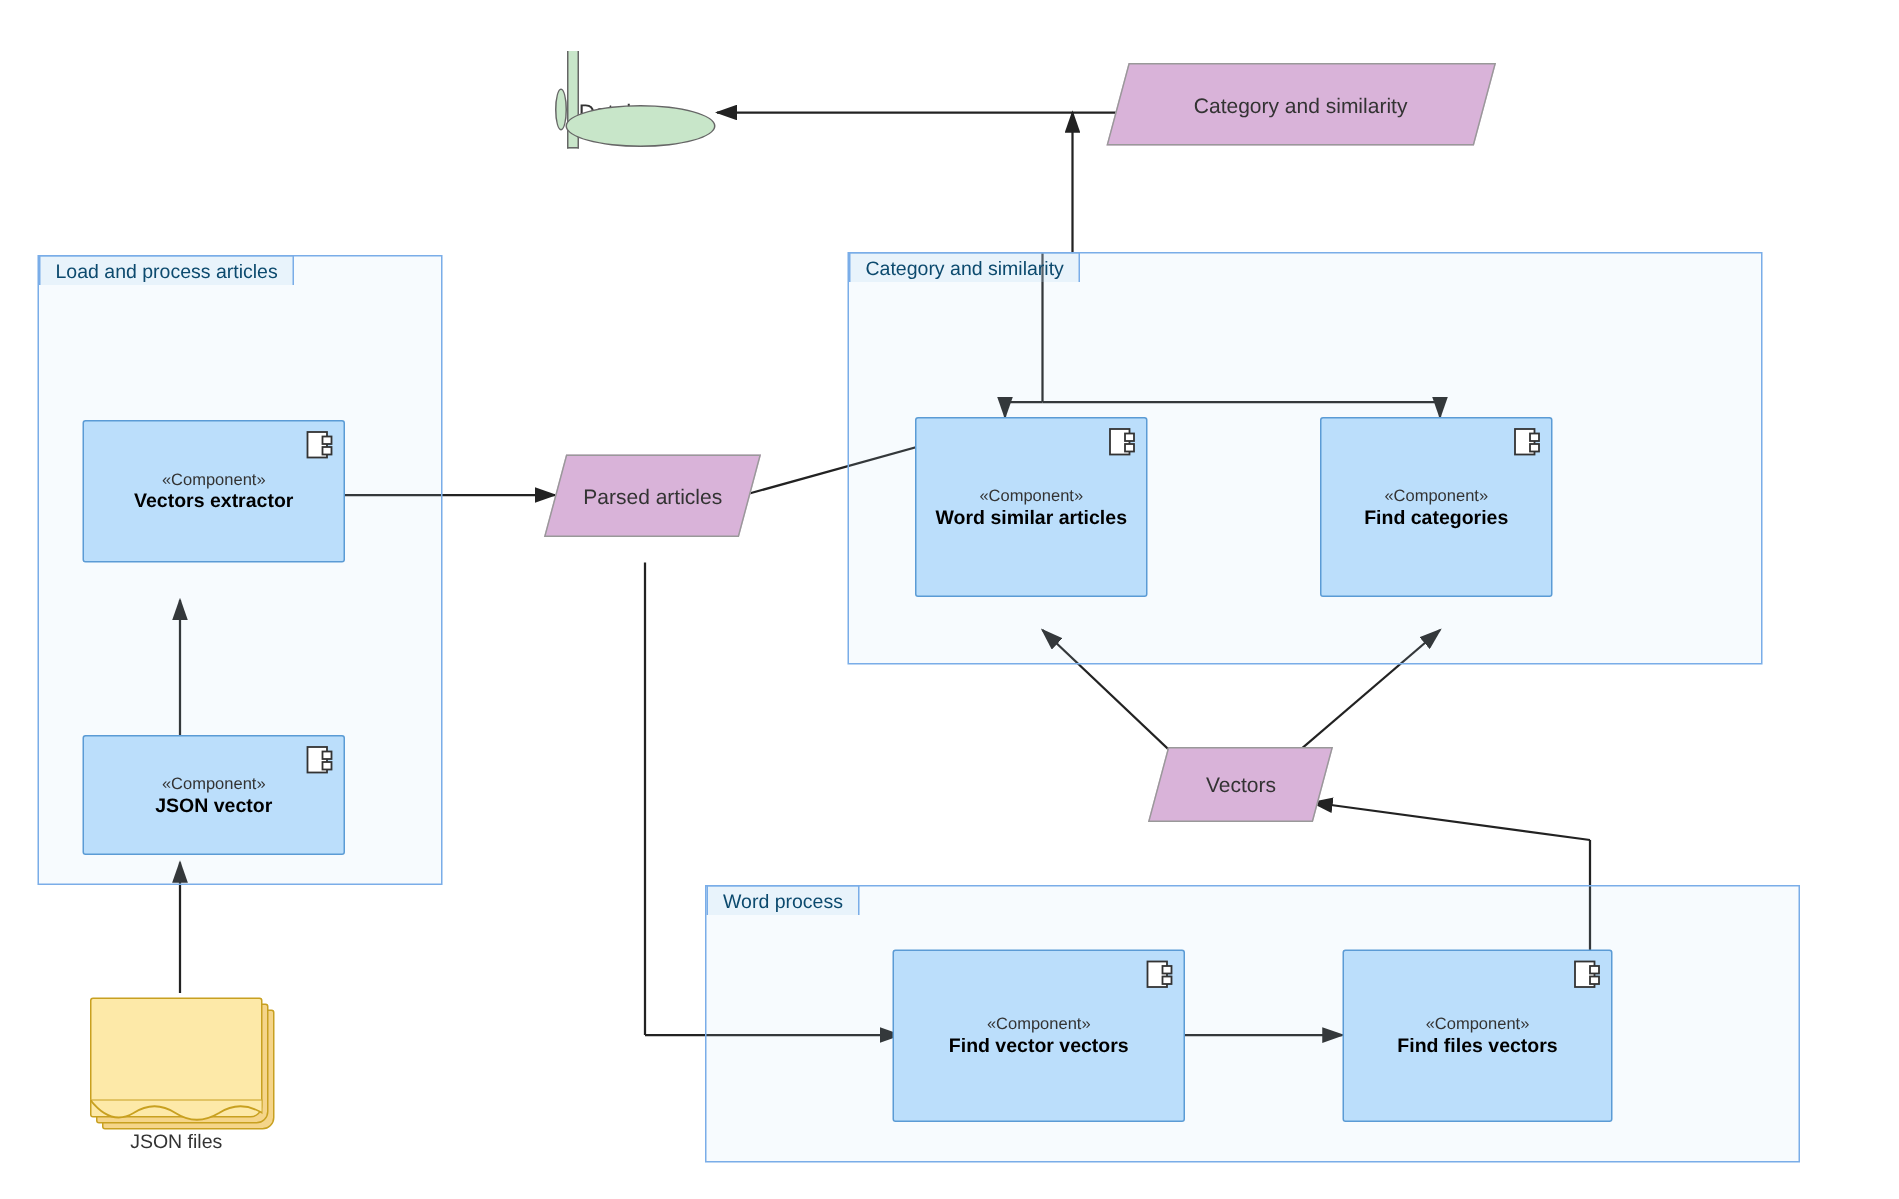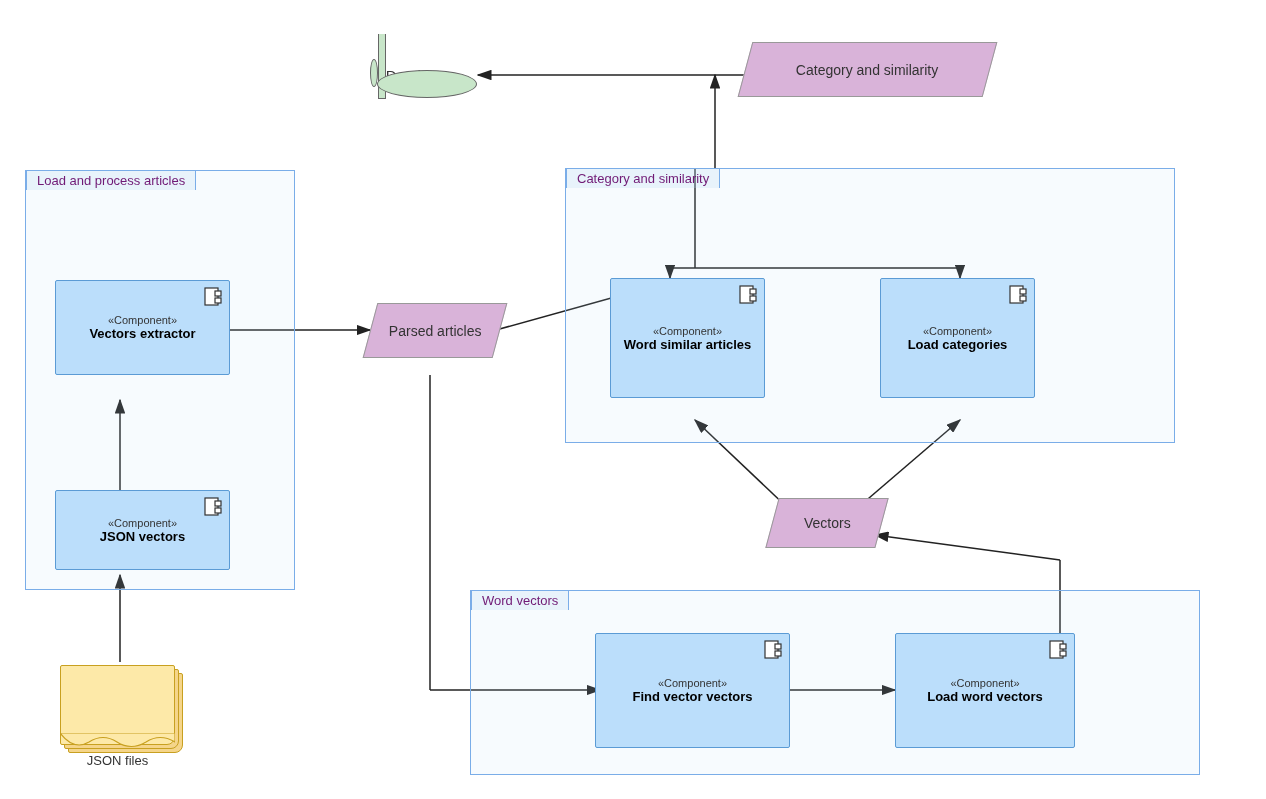--- a/index.html
+++ b/index.html
@@ -121,21 +121,21 @@
     }
     .package-tab {
       position: absolute;
       top: -1px;
       left: 0px;
       background: rgba(186, 218, 245, 0.25);
       border: 1.5px solid #7aade8;
       border-bottom: none;
       padding: 2px 10px;
       font-size: 13px;
-      color: #701a75;
+      color: #0c4a6e;
       text-align: center;
     }
 
     
     .json-files {
       position: absolute;
     }
 
     
     .arrows-svg {
@@ -211,41 +211,41 @@
 
   <div class="package-frame" style="left:25px; top:170px; width:270px; height:420px;">
     <div class="package-tab">Load and process articles</div>
   </div>
 
   <div class="package-frame" style="left:565px; top:168px; width:610px; height:275px;">
     <div class="package-tab">Category and similarity</div>
   </div>
 
   <div class="package-frame" style="left:470px; top:590px; width:730px; height:185px;">
-    <div class="package-tab">Word vectors</div>
+    <div class="package-tab">Word process</div>
   </div>
 
   <div class="component-box" style="left:55px; top:280px; width:175px; height:95px;">
     <svg class="component-icon" viewBox="0 0 20 22">
       <rect x="2" y="1" width="13" height="17" fill="white" stroke="#333" stroke-width="1.2"></rect>
       <rect x="12" y="4" width="6" height="5" fill="white" stroke="#333" stroke-width="1.2"></rect>
       <rect x="12" y="11" width="6" height="5" fill="white" stroke="#333" stroke-width="1.2"></rect>
     </svg>
     <div class="component-stereotype">«Component»</div>
     <div class="component-name">Vectors extractor</div>
   </div>
 
   <div class="component-box" style="left:55px; top:490px; width:175px; height:80px;">
     <svg class="component-icon" viewBox="0 0 20 22">
       <rect x="2" y="1" width="13" height="17" fill="white" stroke="#333" stroke-width="1.2"></rect>
       <rect x="12" y="4" width="6" height="5" fill="white" stroke="#333" stroke-width="1.2"></rect>
       <rect x="12" y="11" width="6" height="5" fill="white" stroke="#333" stroke-width="1.2"></rect>
     </svg>
     <div class="component-stereotype">«Component»</div>
-    <div class="component-name">JSON vectors</div>
+    <div class="component-name">JSON vector</div>
   </div>
 
   <div class="parallelogram" style="left:370px; top:303px; width:130px; height:55px; background:#d9b3d9; border:1.5px solid #999;">
     <span>Parsed articles</span>
   </div>
 
   <div class="component-box" style="left:610px; top:278px; width:155px; height:120px;">
     <svg class="component-icon" viewBox="0 0 20 22">
       <rect x="2" y="1" width="13" height="17" fill="white" stroke="#333" stroke-width="1.2"></rect>
       <rect x="12" y="4" width="6" height="5" fill="white" stroke="#333" stroke-width="1.2"></rect>
@@ -255,21 +255,21 @@
     <div class="component-name">Word similar articles</div>
   </div>
 
   <div class="component-box" style="left:880px; top:278px; width:155px; height:120px;">
     <svg class="component-icon" viewBox="0 0 20 22">
       <rect x="2" y="1" width="13" height="17" fill="white" stroke="#333" stroke-width="1.2"></rect>
       <rect x="12" y="4" width="6" height="5" fill="white" stroke="#333" stroke-width="1.2"></rect>
       <rect x="12" y="11" width="6" height="5" fill="white" stroke="#333" stroke-width="1.2"></rect>
     </svg>
     <div class="component-stereotype">«Component»</div>
-    <div class="component-name">Load categories</div>
+    <div class="component-name">Find categories</div>
   </div>
 
   <div class="parallelogram" style="left:772px; top:498px; width:110px; height:50px; background:#d9b3d9; border:1.5px solid #999;">
     <span>Vectors</span>
   </div>
 
   <div class="component-box" style="left:595px; top:633px; width:195px; height:115px;">
     <svg class="component-icon" viewBox="0 0 20 22">
       <rect x="2" y="1" width="13" height="17" fill="white" stroke="#333" stroke-width="1.2"></rect>
       <rect x="12" y="4" width="6" height="5" fill="white" stroke="#333" stroke-width="1.2"></rect>
@@ -279,21 +279,21 @@
     <div class="component-name">Find vector vectors</div>
   </div>
 
   <div class="component-box" style="left:895px; top:633px; width:180px; height:115px;">
     <svg class="component-icon" viewBox="0 0 20 22">
       <rect x="2" y="1" width="13" height="17" fill="white" stroke="#333" stroke-width="1.2"></rect>
       <rect x="12" y="4" width="6" height="5" fill="white" stroke="#333" stroke-width="1.2"></rect>
       <rect x="12" y="11" width="6" height="5" fill="white" stroke="#333" stroke-width="1.2"></rect>
     </svg>
     <div class="component-stereotype">«Component»</div>
-    <div class="component-name">Load word vectors</div>
+    <div class="component-name">Find files vectors</div>
   </div>
 
   <div class="json-files" style="left:60px; top:665px;">
 
     <div style="position:relative; width:130px; height:100px;padding-left:36px;">
 
       <div style="position:absolute; left:8px; top:8px; width:115px; height:80px; background:#f5d58a; border:1.5px solid #c8a020; border-radius:2px 2px 8px 2px;"></div>
 
       <div style="position:absolute; left:4px; top:4px; width:115px; height:80px; background:#f5d58a; border:1.5px solid #c8a020; border-radius:2px 2px 8px 2px;"></div>
 

